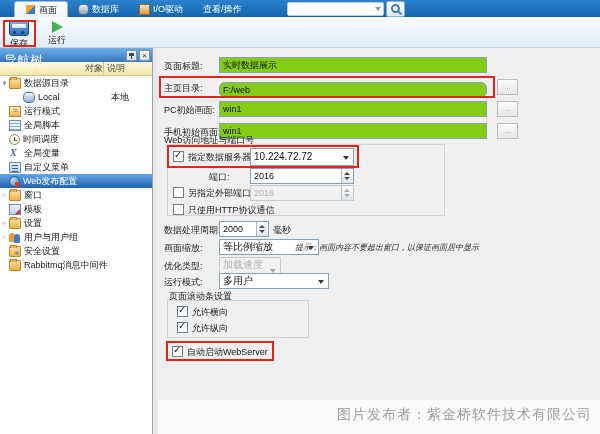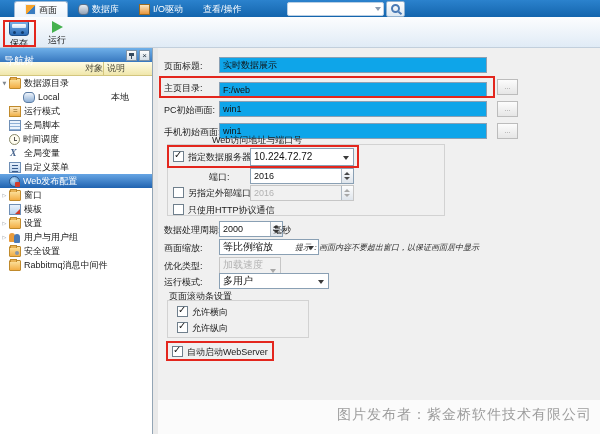--- a/index.html
+++ b/index.html
@@ -27,21 +27,21 @@
   .tbtn{position:absolute;top:2px;width:34px;text-align:center;cursor:default;}
   .tbtn .tlab{font-size:9px;color:#1a1a1a;display:block;margin-top:1px;}
   #save-ico{width:18px;height:14px;margin:1px auto 0;background:linear-gradient(#7db4e8,#2a6cb8);border:1px solid #1d4f8c;border-radius:3px;position:relative;}
   #save-ico::before{content:"";position:absolute;left:2px;top:3px;right:2px;height:4px;background:linear-gradient(#fdfdfd,#cfe2f4);border-radius:1px;}
   #save-ico::after{content:"";position:absolute;left:3px;bottom:1px;width:3px;height:3px;background:#123c6e;border-radius:50%;box-shadow:8px 0 0 #123c6e;}
   #run-ico{width:0;height:0;margin:2px auto 0;border-left:11px solid #45b14e;border-top:6px solid transparent;border-bottom:6px solid transparent;}
   
   #sidebar{position:absolute;left:0;top:48px;width:153px;height:386px;background:#fff;border-right:1px solid #93a5b5;box-sizing:border-box;}
   #side-gap{position:absolute;left:153px;top:48px;width:5px;height:386px;background:#e9e9e9;}
   #side-head{height:14px;background:linear-gradient(#6fb0e9,#3878bf);display:flex;align-items:center;padding:0 2px 0 4px;}
-  #side-title{color:#fff;font-size:10px;flex:1;margin-top:12px;}
+  #side-title{color:#fff;font-size:13px;flex:1;margin-top:12px;}
   .shbtn{width:11px;height:11px;margin-left:2px;background:linear-gradient(#fdfdfd,#d4dde7);border:1px solid #7e93a8;box-sizing:border-box;position:relative;font-size:8px;line-height:9px;text-align:center;color:#243444;}
   #pin-btn::before{content:"";position:absolute;left:2px;top:2px;width:5px;height:3px;background:#34495e;}
   #pin-btn::after{content:"";position:absolute;left:4px;top:5px;width:1px;height:3px;background:#34495e;}
   #side-cols{height:13px;display:flex;background:linear-gradient(#fffce6,#f0e7ab);border-bottom:1px solid #d3c67e;font-size:9px;color:#4a4a3a;}
   #col-object{flex:1;padding-left:4px;line-height:13px;text-align:right;}
   #col-desc{width:45px;border-left:1px solid #d3c67e;padding-left:3px;line-height:13px;}
   #nav-tree{position:relative;}
   .trow{height:14px;display:flex;align-items:center;position:relative;font-size:9px;white-space:nowrap;cursor:default;}
   .trow.sel{background:linear-gradient(#66a5e4,#2063b0);color:#fff;}
   .arrow{width:9px;flex:none;font-size:5px;color:#808890;text-align:center;font-family:"DejaVu Sans",sans-serif;}
@@ -65,21 +65,21 @@
   .ti-web{border-radius:50%;width:11px;background:radial-gradient(circle at 35% 35%,#bfe0f8,#3a7cc0);border:1px solid #28558c;}
   .ti-web::after{content:"";position:absolute;right:-1px;bottom:-1px;width:5px;height:5px;background:#d23b2a;border-radius:1px;}
   .ti-template{background:linear-gradient(#eaf2fc,#b8d2ee);border:1px solid #6f8fb6;}
   .ti-template::after{content:"";position:absolute;right:0;bottom:0;border-left:5px solid transparent;border-bottom:5px solid #d23b2a;}
   .ti-users{background:transparent;}
   .ti-users::before{content:"";position:absolute;left:0;top:1px;width:6px;height:9px;background:#e89b3c;border-radius:3px 3px 1px 1px;}
   .ti-users::after{content:"";position:absolute;left:5px;top:2px;width:6px;height:9px;background:#4a7ab5;border-radius:3px 3px 1px 1px;}
   
   #main{position:absolute;left:158px;top:48px;width:442px;height:386px;background:#f0f0f0;}
   .flabel{position:absolute;font-size:9px;color:#1a1a1a;white-space:nowrap;}
-  .tin{position:absolute;box-sizing:border-box;height:16px;border:1px solid #8aa0b4;background:#0ea5e9;font:9px "Liberation Sans","DejaVu Sans",sans-serif;padding:1px 3px;color:#111;}
+  .tin{position:absolute;box-sizing:border-box;height:16px;border:1px solid #8aa0b4;background:#84cc16;font:9px "Liberation Sans","DejaVu Sans",sans-serif;padding:1px 3px;color:#111;}
   .browse{position:absolute;width:21px;height:16px;box-sizing:border-box;background:linear-gradient(#fcfcfc,#e6e6e6);border:1px solid #bcbcbc;color:#9a9a9a;font-size:8px;line-height:13px;text-align:center;}
   .gbox{position:absolute;border:1px solid #d2d2d2;box-sizing:border-box;}
   .numwrap,.combo{position:absolute;box-sizing:border-box;border:1px solid #8aa0b4;background:#fff;}
   .numwrap input{border:none;outline:none;width:100%;height:100%;box-sizing:border-box;padding:1px 14px 1px 3px;font:9px "Liberation Sans","DejaVu Sans",sans-serif;background:transparent;color:#111;}
   .spin{position:absolute;right:0;top:0;bottom:0;width:11px;border-left:1px solid #aeb9c4;background:linear-gradient(#fdfdfd,#dfe5ec);}
   .spin::before{content:"";position:absolute;left:2px;top:3px;border-left:3px solid transparent;border-right:3px solid transparent;border-bottom:3px solid #4a4a4a;}
   .spin::after{content:"";position:absolute;left:2px;bottom:3px;border-left:3px solid transparent;border-right:3px solid transparent;border-top:3px solid #4a4a4a;}
   .combo{padding:0 16px 0 3px;font-size:10px;color:#111;white-space:nowrap;overflow:hidden;}
   .carrow{position:absolute;right:4px;top:50%;margin-top:-1px;border-left:3px solid transparent;border-right:3px solid transparent;border-top:4px solid #3a3a3a;}
   .disabled.numwrap,.disabled.combo{background:#f1f1f1;border-color:#c6c6c6;color:#b2b2b2;}
@@ -220,32 +220,32 @@
       </div>
     </div>
 </div>
 <div id="side-gap"></div>
 
 <div id="main">
   <span class="flabel" style="left:6px;top:12px;">页面标题:</span>
   <input class="tin" style="left: 61px; top: 9px; width: 268px;" value="实时数据展示">
 
   <span class="flabel" style="left:6px;top:34px;">主页目录:</span>
-  <input class="tin" style="left: 61px; top: 34px; width: 268px;" value="F:/web">
+  <input class="tin" style="left: 61px; top: 34px; width: 268px; border-radius: 6px;" value="F:/web">
   <span class="browse" style="left:339px;top:31px;">...</span>
 
   <span class="flabel" style="left:6px;top:56px;">PC初始画面:</span>
   <input class="tin" style="left: 61px; top: 53px; width: 268px;" value="win1">
   <span class="browse" style="left:339px;top:53px;">...</span>
 
   <span class="flabel" style="left:6px;top:78px;">手机初始画面:</span>
   <input class="tin" style="left: 61px; top: 75px; width: 268px;" value="win1">
   <span class="browse" style="left:339px;top:75px;">...</span>
 
-  <span class="flabel" style="left:6px;top:86px;margin-left:48px;">Web访问地址与端口号</span>
+  <span class="flabel" style="left:6px;top:86px;">Web访问地址与端口号</span>
   <div class="gbox" style="left:9px;top:96px;width:278px;height:72px;"></div>
 
   <span class="cb checked" style="left:15px;top:103px;"></span>
   <span class="flabel" style="left:30px;top:103px;">指定数据服务器IP</span>
   <div class="combo" style="left:92px;top:100px;width:104px;height:18px;line-height:16px;">
     <span>10.224.72.72</span>
     <span class="carrow"></span>
   </div>
 
   <span class="flabel" style="left:15px;top:123px;margin-left:36px;">端口:</span>
@@ -258,21 +258,21 @@
   <span class="flabel" style="left:30px;top:139px;">另指定外部端口:</span>
   <div class="numwrap disabled" style="left:92px;top:137px;width:104px;height:16px;">
     <input disabled="" value="2016" style="">
     <span class="spin"></span>
   </div>
 
   <span class="cb" style="left:15px;top:156px;"></span>
   <span class="flabel" style="left:30px;top:156px;">只使用HTTP协议通信</span>
 
   <span class="flabel" style="left:6px;top:176px;">数据处理周期:</span>
-  <div class="numwrap" style="left:61px;top:173px;width:64px;height:16px;">
+  <div class="numwrap" style="left:61px;top:173px;width:50px;height:16px;">
     <input value="2000" style="">
     <span class="spin"></span>
   </div>
   <span class="flabel" style="left:115px;top:176px;">毫秒</span>
 
   <span class="flabel" style="left:6px;top:194px;">画面缩放:</span>
   <div class="combo" style="left:61px;top:191px;width:100px;height:16px;line-height:14px;">
     <span>等比例缩放</span>
     <span class="carrow"></span>
   </div>

